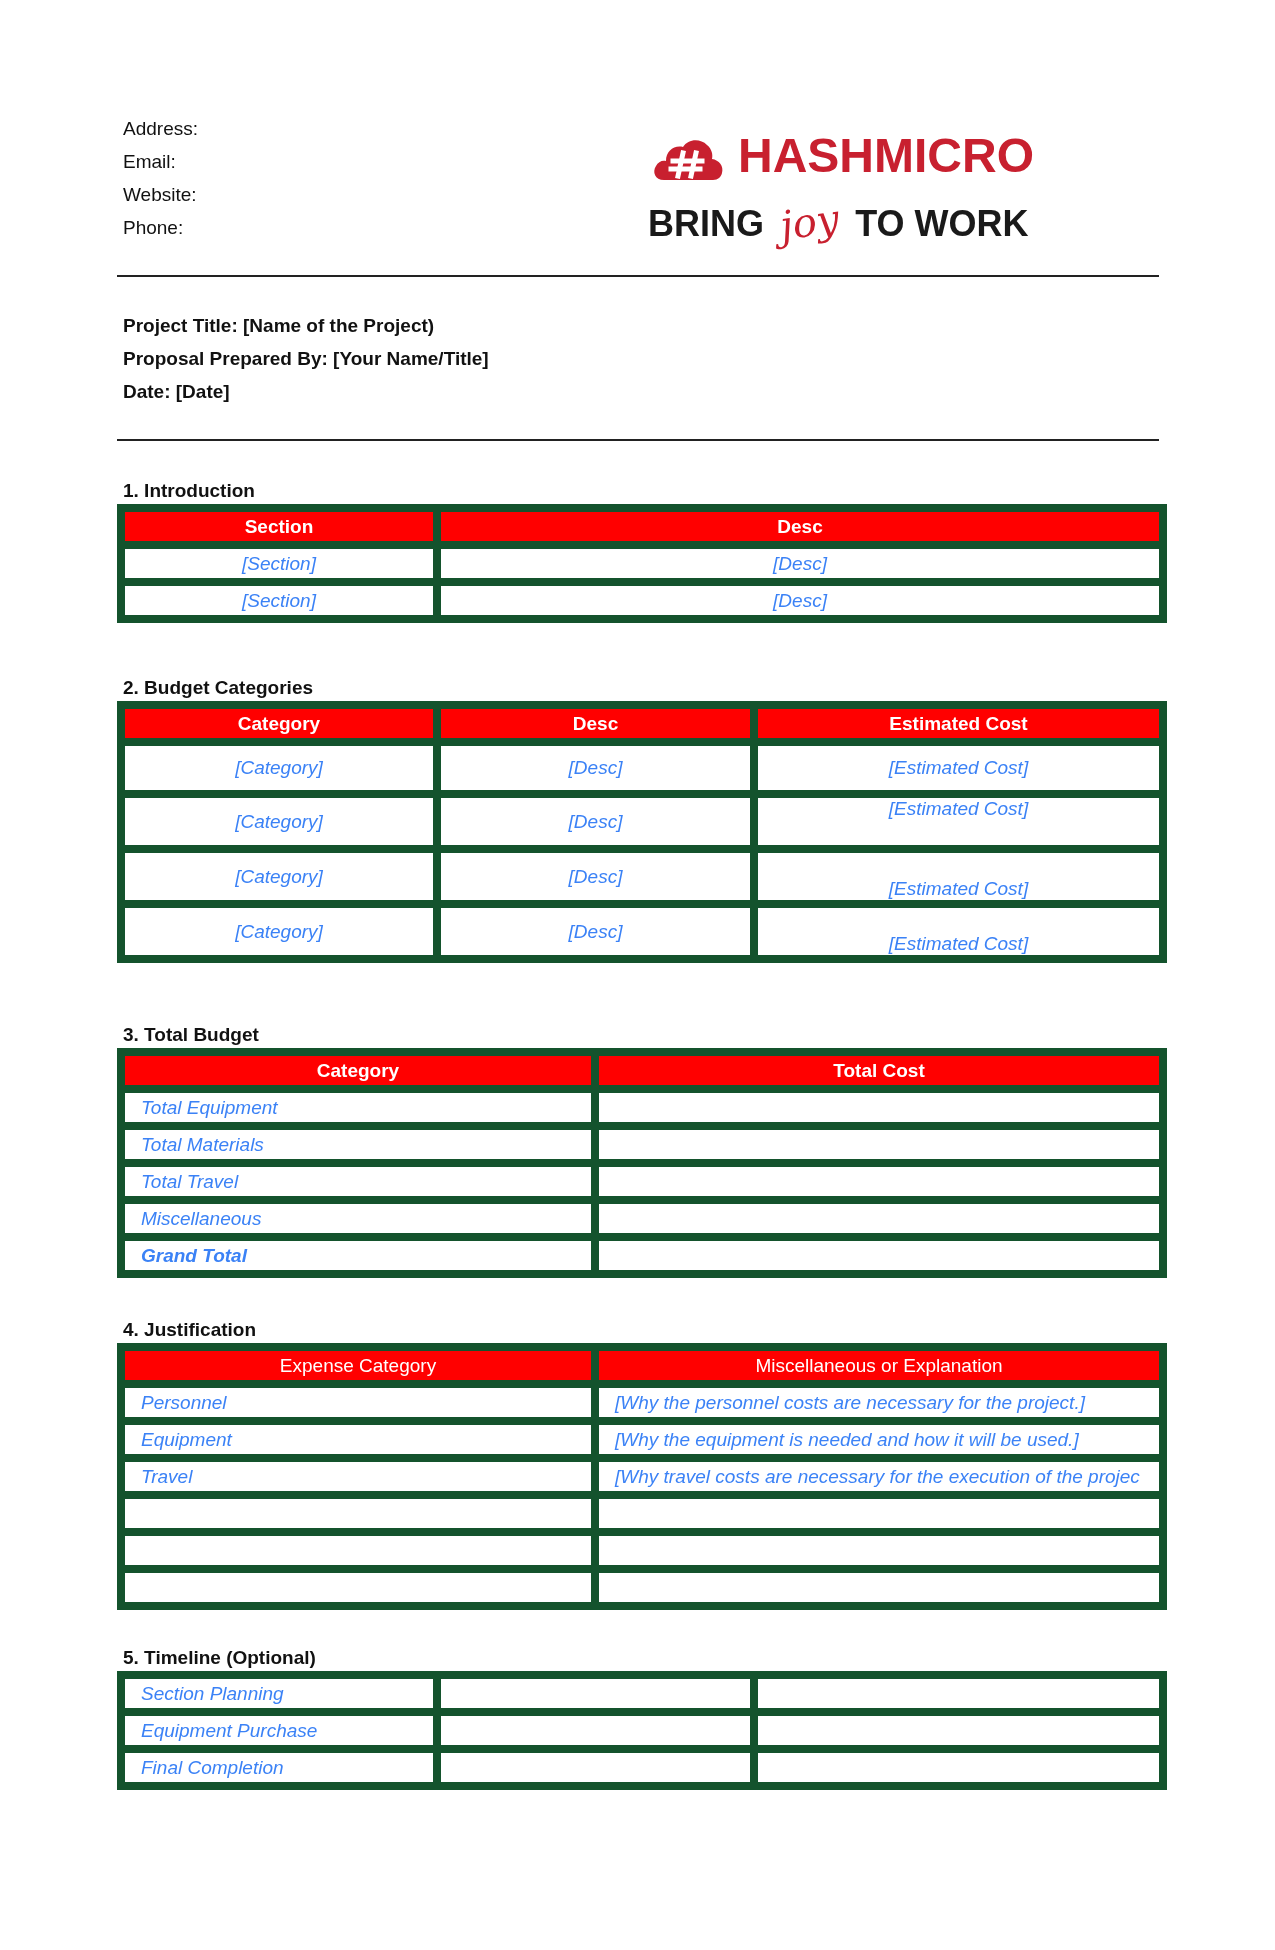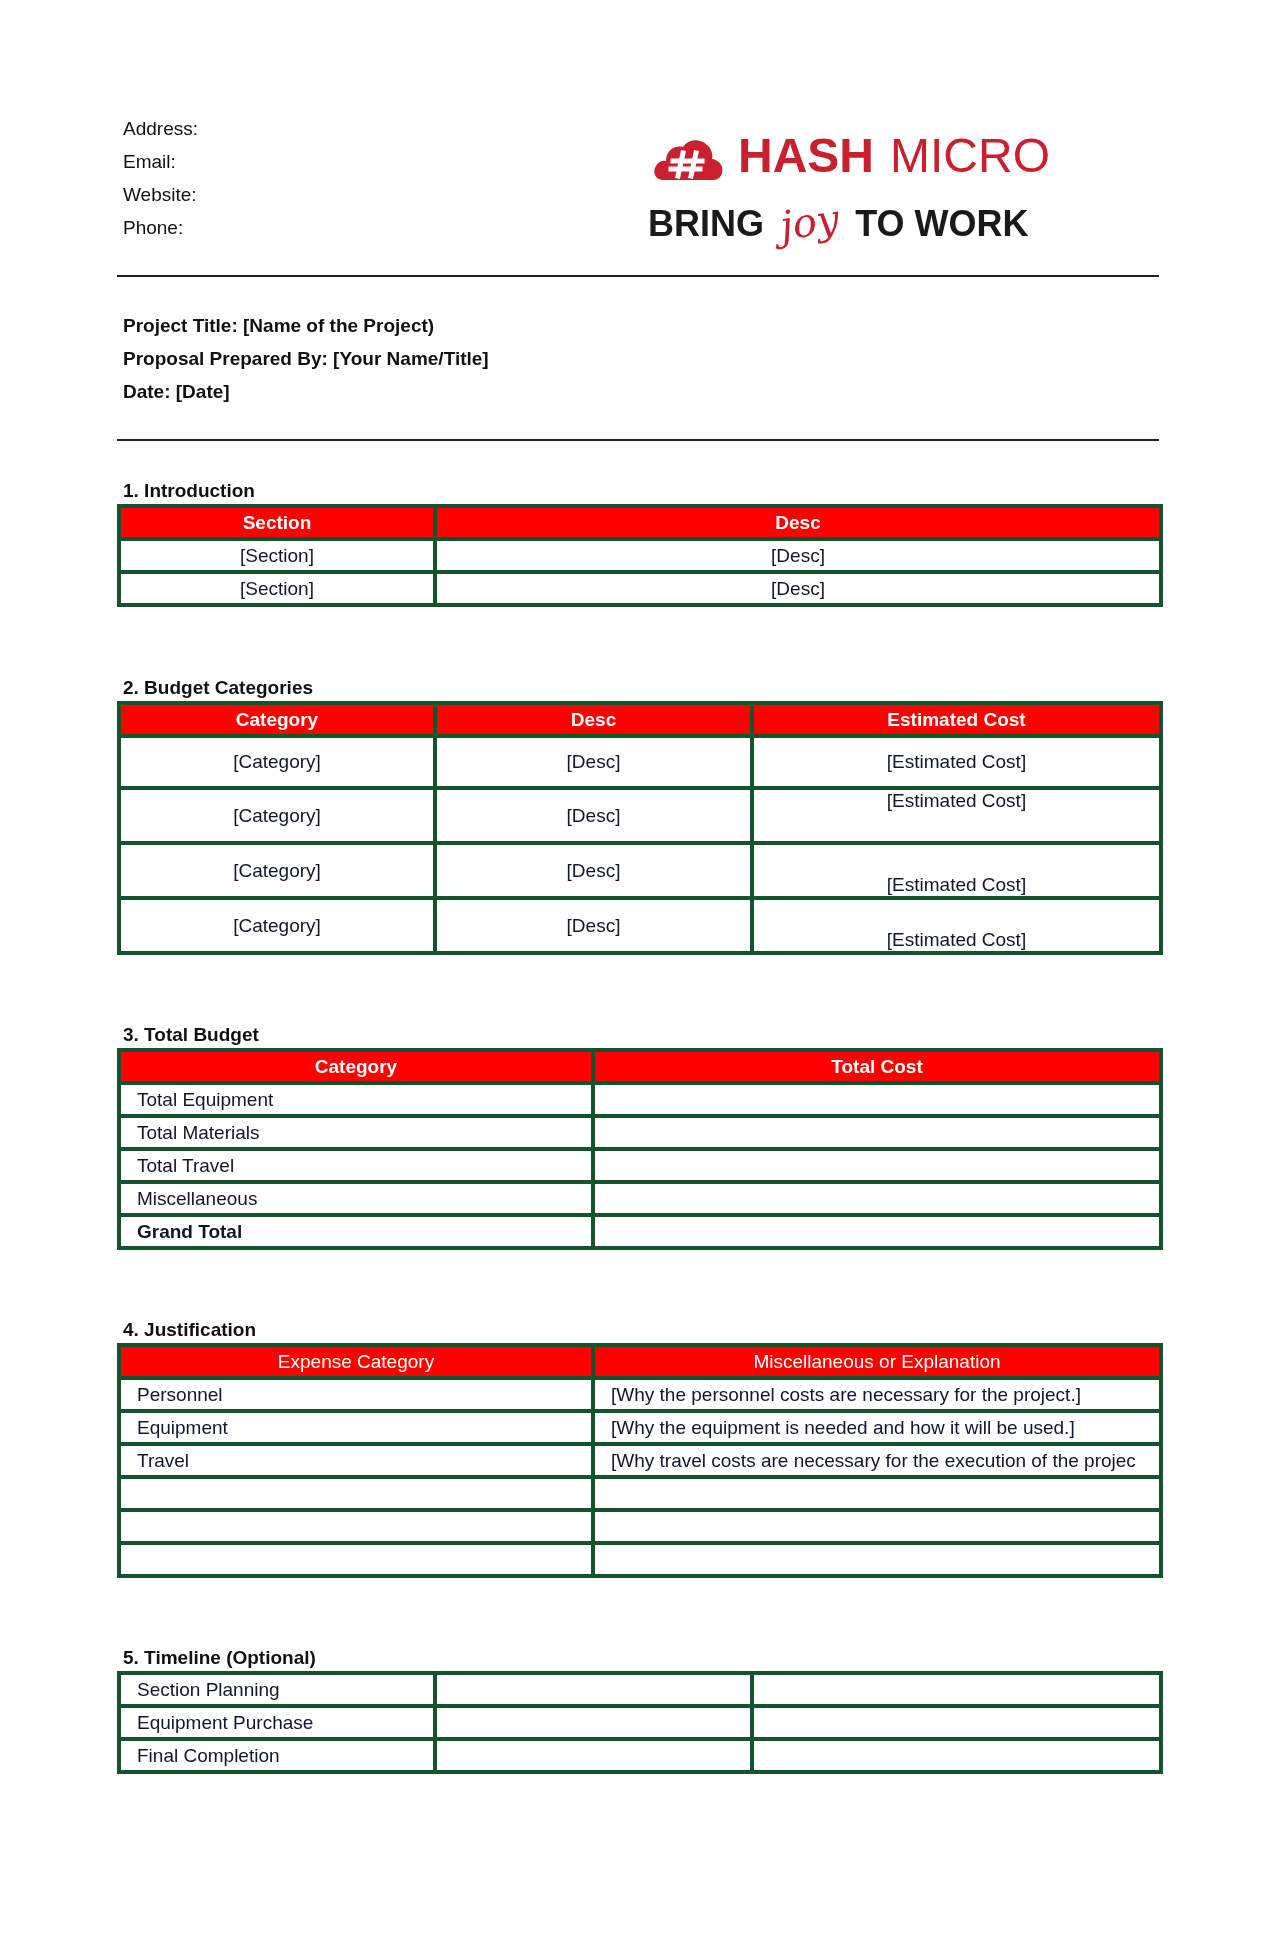--- a/index.html
+++ b/index.html
@@ -12,39 +12,39 @@
   .rule { position: absolute; left: 117px; width: 1042px; height: 2px; background: #222222; }
   .info-line { position: absolute; left: 123px; font-size: 19px; line-height: 22px; font-weight: bold; }
   .sec-title { position: absolute; left: 123px; font-size: 19px; font-weight: bold; line-height: 22px; }
 
   table.grid {
     position: absolute; left: 117px; width: 1042px;
     border-collapse: collapse; table-layout: fixed;
     font-family: "Liberation Sans", sans-serif; font-size: 19px;
   }
   table.grid th, table.grid td {
-    border: 4px solid #14532d; padding: 0 16px; overflow: hidden; white-space: nowrap;
+    border: 8px solid #14532d; padding: 0 16px; overflow: hidden; white-space: nowrap;
   }
   table.grid th {
     background: #ff0000; color: #ffffff; font-weight: bold; text-align: center; height: 29px;
   }
   table.grid th.light { font-weight: normal; }
-  table.grid td { height: 29px; color: #0f172a; }
+  table.grid td { height: 29px; color: #3b82f6; font-style: italic; }
   td.center { text-align: center; }
   td.left { text-align: left; }
   td.top { vertical-align: top; padding-top: 3px; }
   td.mid { vertical-align: middle; }
   td.bot { vertical-align: bottom; padding-bottom: 2px; }
   td.bold { font-weight: bold; }
 
   
   .logo { position: absolute; left: 648px; top: 128px; width: 380px; height: 130px; }
   .brand { position: absolute; left: 90px; top: 0; font-size: 48px; color: #c8202f; letter-spacing: 0px; line-height: 56px; }
   .brand .b1 { font-weight: bold; }
-  .brand .b2 { font-weight: normal; margin-left: 16px; }
+  .brand .b2 { font-weight: bold; }
   .tagline { position: absolute; left: 0; top: 72px; font-size: 36px; font-weight: bold; color: #1a1a1a; line-height: 44px; white-space: nowrap; }
   .tagline .joy { font-family: "DejaVu Serif", serif; font-style: italic; font-weight: normal; color: #c8202f; font-size: 40px; margin: 0 6px; display: inline-block; transform: rotate(-8deg); }
 </style>
 </head>
 <body>
 
 <div class="contact-line" style="top:118px">Address:</div>
 <div class="contact-line" style="top:151px">Email:</div>
 <div class="contact-line" style="top:184px">Website:</div>
 <div class="contact-line" style="top:217px">Phone:</div>

